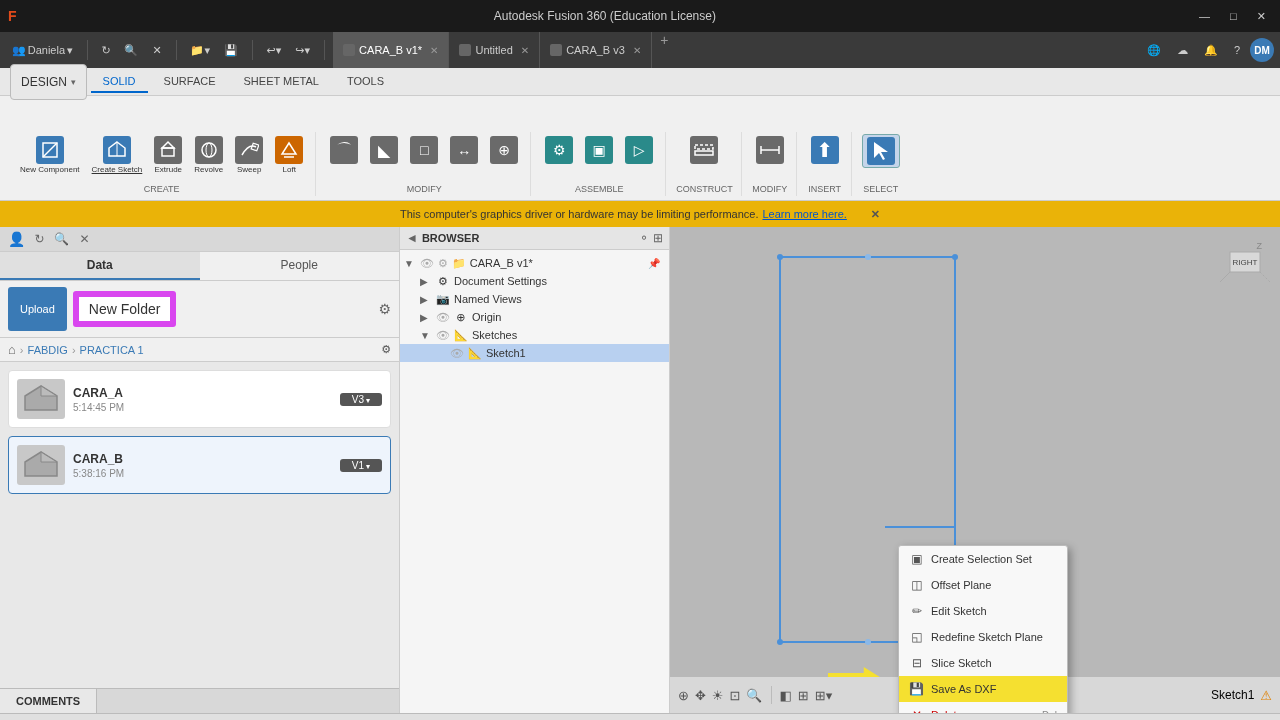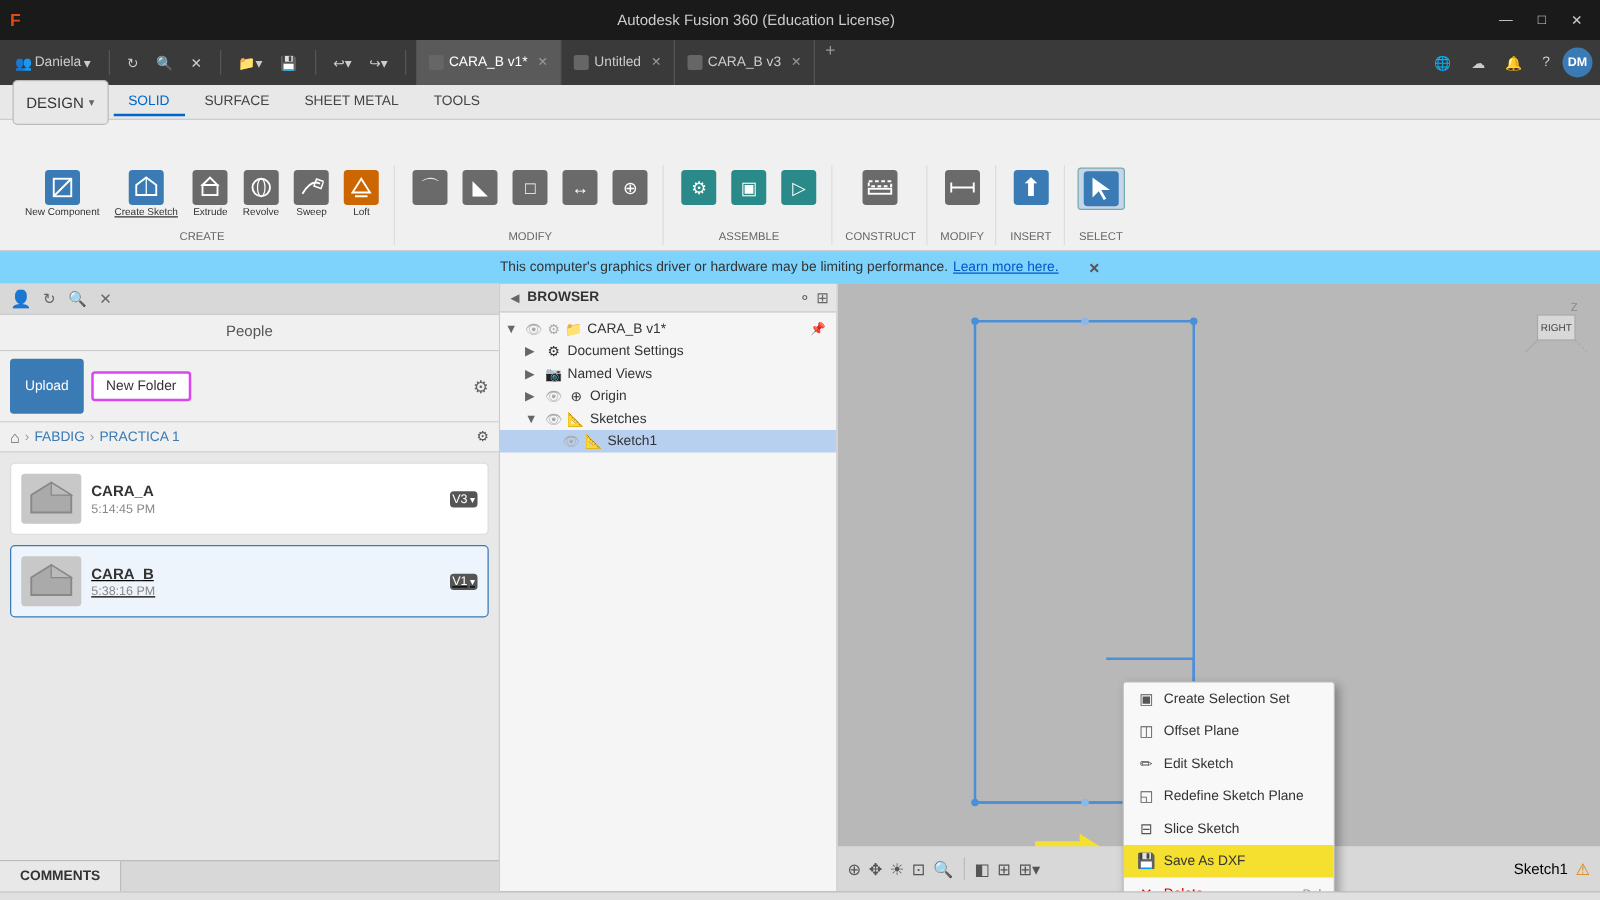--- a/index.html
+++ b/index.html
@@ -78,21 +78,21 @@
     .rb-icon.orange { background: #cc6600; }
     .design-btn {
       display: flex; align-items: center; gap: 4px; cursor: pointer; padding: 4px 10px;
       border-radius: 4px; background: #e8e8e8; border: 1px solid #bbb;
       font-size: 12px; color: #333; font-weight: 500; height: 36px; align-self: center;
     }
     .design-btn .chevron { font-size: 9px; color: #666; }
 
     
     #perf-warning {
-      width: 100%; height: 26px; background: #7dd3fc; display: flex; align-items: center;
+      width: 100%; height: 26px; background: #eab308; display: flex; align-items: center;
       justify-content: center; font-size: 11px; color: #333; gap: 4px;
     }
     #perf-warning .learn-link { color: #0055cc; text-decoration: underline; cursor: pointer; }
     #perf-warning .close-btn { margin-left: 20px; cursor: pointer; color: #555; font-weight: bold; }
 
     
     #main-area {
       display: flex; width: 100%; height: calc(720px - 32px - 36px - 100px - 26px - 36px);
       flex: 1;
     }
@@ -123,53 +123,53 @@
     
     #data-actions {
       display: flex; align-items: center; padding: 6px 8px; gap: 6px;
       background: #f0f0f0; border-bottom: 1px solid #ccc;
     }
     .upload-btn {
       background: #3a7ab5; color: #fff; border: none; padding: 16px 12px; border-radius: 3px;
       cursor: pointer; font-size: 11px;
     }
     .new-folder-btn {
-      background: #fff; border: 2px solid #d946ef; padding: 4px 10px; border-radius: 3px;
-      cursor: pointer; font-size: 11px; color: #333;
+      background: #fff; border: 6px solid #d946ef; padding: 4px 10px; border-radius: 3px;
+      cursor: pointer; font-size: 14px; color: #333;
     }
     .settings-btn { margin-left: auto; cursor: pointer; color: #666; font-size: 14px; }
 
     
     #breadcrumb {
       display: flex; align-items: center; padding: 4px 8px; gap: 4px; font-size: 11px;
       color: #555; background: #f0f0f0; border-bottom: 1px solid #ccc;
     }
     #breadcrumb .bc-item { cursor: pointer; color: #3a7ab5; }
     #breadcrumb .bc-sep { color: #999; }
     #breadcrumb .bc-icon { color: #666; font-size: 13px; }
     #breadcrumb .bc-actions { margin-left: auto; display: flex; gap: 4px; }
 
     
     #file-list { padding: 8px; display: flex; flex-direction: column; gap: 8px; flex: 1; }
     .file-item {
       display: flex; align-items: center; gap: 8px; padding: 8px;
       background: #fff; border: 1px solid #ddd; border-radius: 4px; cursor: pointer;
     }
-    .file-item.selected { border-color: #3a7ab5; background: #eef4fc; text-decoration: underline; }
+    .file-item.selected { border-color: #3a7ab5; background: #eef4fc; }
     .file-thumb {
       width: 48px; height: 40px; background: #d0d0d0; border-radius: 3px;
       display: flex; align-items: center; justify-content: center; color: #888; font-size: 20px;
       flex-shrink: 0;
     }
     .file-thumb.has-icon { background: #c8c8c8; }
     .file-info { flex: 1; }
     .file-name { font-size: 12px; font-weight: 600; color: #333; }
     .file-time { font-size: 10px; color: #888; margin-top: 2px; }
     .file-version {
-      background: #555; color: #fff; font-size: 10px; padding: 1px 2px; border-radius: 3px;
+      background: #555; color: #fff; font-size: 10px; padding: 1px 12px; border-radius: 3px;
       cursor: pointer;
     }
     .version-chevron { color: #fff; font-size: 8px; margin-left: 2px; }
 
     
     #bottom-tabs {
       display: flex; background: #d8d8d8; border-top: 1px solid #bbb;
     }
     #bottom-tabs .bt-tab {
       padding: 6px 16px; font-size: 11px; color: #555; cursor: pointer;
@@ -498,20 +498,21 @@
     <div id="left-panel-header">
       <span class="panel-icon">👤</span>
       <div class="panel-actions">
         <span class="pa-btn">↻</span>
         <span class="pa-btn">🔍</span>
         <span class="pa-btn">✕</span>
       </div>
     </div>
 
     <div id="data-tabs">
+      <div class="dt-btn active">Data</div>
       <div class="dt-btn">People</div>
     </div>
 
     <div id="data-actions">
       <button class="upload-btn">Upload</button>
       <button class="new-folder-btn">New Folder</button>
       <span class="settings-btn">⚙</span>
     </div>
 
     <div id="breadcrumb">

